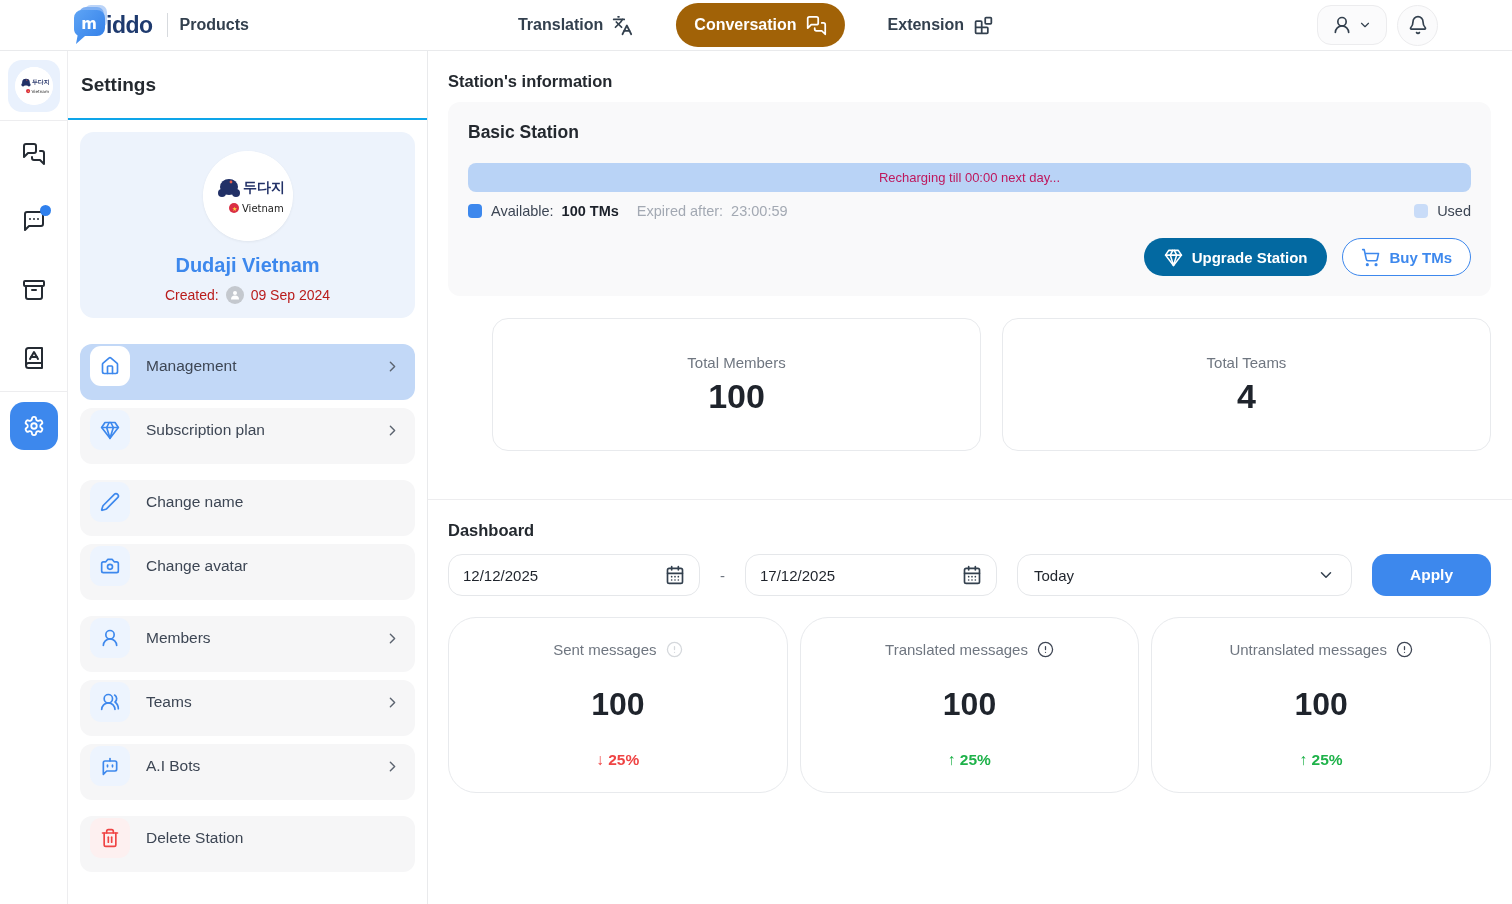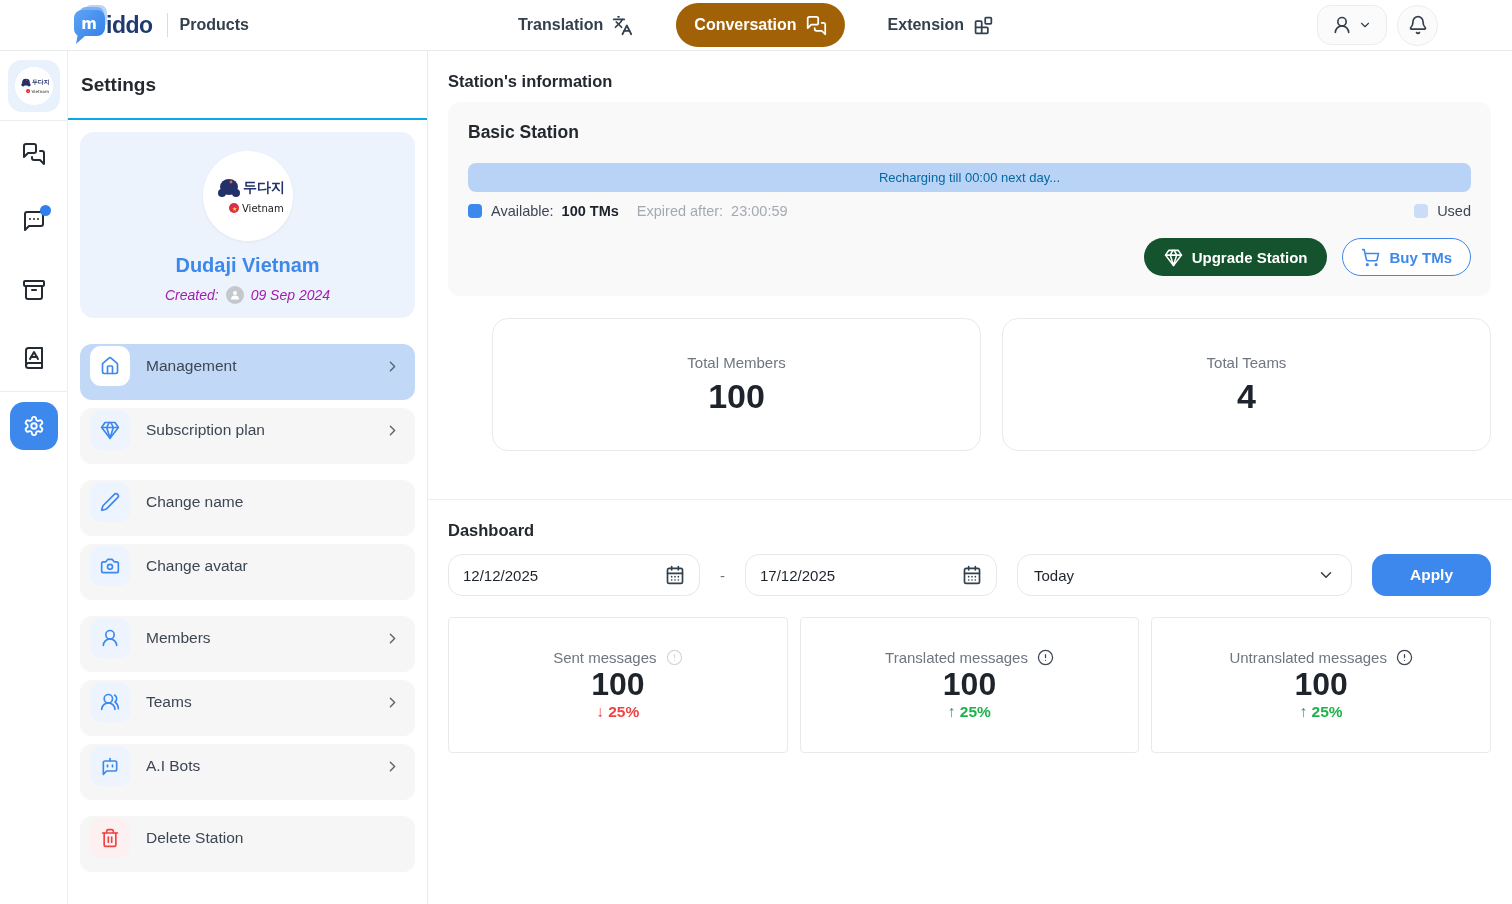--- a/index.html
+++ b/index.html
@@ -35,21 +35,21 @@
 
   
   .sidebar { position:fixed; top:51px; left:68px; bottom:0; width:360px; background:#fff; border-right:1px solid #e9eaec; z-index:8; }
   .sidebar-header { height:69px; display:flex; align-items:center; padding-left:13px; border-bottom:2px solid #0ea5e9; }
   .sidebar-title { font-size:19px; font-weight:600; color:#24292f; }
   .sidebar-body { padding:12px; }
   .profile-card { background:#edf3fc; border-radius:14px; height:186px; display:flex; flex-direction:column; align-items:center; padding-top:19px; }
   .logo-circle { background:#fff; border-radius:50%; overflow:hidden; display:block; }
   .profile-card .logo-circle { width:90px; height:90px; box-shadow:0 1px 3px rgba(0,0,0,.06); }
   .profile-name { margin-top:13px; font-size:20px; font-weight:bold; color:#3d88ed; cursor:pointer; }
-  .profile-created { margin-top:9px; display:flex; align-items:center; gap:7px; font-size:14px; color:#a21caf;font-style:italic; }
+  .profile-created { margin-top:9px; display:flex; align-items:center; gap:7px; font-size:14px; color:#b91c1c; }
   .created-chip { width:18px; height:18px; border-radius:50%; background:#c4c8ce; display:flex; align-items:center; justify-content:center; }
   .created-chip svg { width:12px; height:12px; fill:#fff; stroke:none; }
 
   .menu { margin-top:26px; }
   .menu-item { height:56px; border-radius:12px; background:#f6f6f7; display:flex; align-items:center; padding:0 16px 12px 10px; cursor:pointer; position:relative; }
   .menu-item.gap-sm { margin-top:8px; }
   .menu-item.gap-lg { margin-top:16px; }
   .menu-item.active { background:#c2d8f7; }
   .menu-chip { width:40px; height:40px; border-radius:11px; background:#edf4fe; color:#3d88ed; display:flex; align-items:center; justify-content:center; flex:0 0 auto; }
   .menu-item.active .menu-chip { background:#fff; }
@@ -60,54 +60,54 @@
 
   
   .main { position:fixed; top:51px; left:428px; right:0; bottom:0; background:#fff; overflow:hidden; }
   .main-pad { padding:0 21px 8px 20px; }
   .section-title { font-size:16.5px; font-weight:700; color:#24292f; }
   .station-title { padding-top:21px; }
 
   .station-card { margin-top:11px; background:#f9f9fa; border-radius:12px; padding:20px; }
   .station-card h2 { font-size:17.5px; font-weight:700; color:#24292f; }
   .tm-bar { margin-top:20px; height:29px; background:#b9d3f6; border-radius:8px; display:flex; align-items:center; justify-content:center; }
-  .tm-bar-text { font-size:13px; color:#0369a1; }
+  .tm-bar-text { font-size:13px; color:#be185d; }
   .tm-legend { margin-top:11px; display:flex; align-items:center; font-size:14.5px; color:#3d4654; }
   .swatch { width:14px; height:14px; border-radius:4px; display:inline-block; }
   .swatch.available { background:#3d88ed; }
   .swatch.used { background:#c9dcf8; }
   .tm-legend .lbl { margin-left:9px; }
   .tm-legend .val { margin-left:8px; font-weight:700; color:#1c212a; }
   .tm-legend .exp-lbl { margin-left:18px; color:#a3a9b3; }
   .tm-legend .exp-val { margin-left:8px; color:#a3a9b3; }
   .tm-legend .spacer { flex:1; }
   .tm-legend .used-lbl { margin-left:9px; }
   .station-actions { margin-top:19px; display:flex; justify-content:flex-end; gap:15px; }
-  .btn-primary { height:38px; border:none; border-radius:19px; background:#14532d; color:#fff; font-size:15px; font-weight:600; font-family:inherit; display:flex; align-items:center; gap:9px; padding:0 20px; cursor:pointer; }
+  .btn-primary { height:38px; border:none; border-radius:19px; background:#0369a1; color:#fff; font-size:15px; font-weight:600; font-family:inherit; display:flex; align-items:center; gap:9px; padding:0 20px; cursor:pointer; }
   .btn-outline { height:38px; border:1px solid #3d88ed; border-radius:19px; background:#fff; color:#3d88ed; font-size:15px; font-weight:600; font-family:inherit; display:flex; align-items:center; gap:9px; padding:0 18px; cursor:pointer; }
   .btn-primary .ic, .btn-outline .ic { width:19px; height:19px; }
 
   .totals-row { margin-top:22px; display:flex; gap:21px;margin-left:44px; }
   .total-card { flex:1; height:133px; border:1px solid #e8eaed; border-radius:16px; display:flex; flex-direction:column; align-items:center; justify-content:center; background:#fff; }
   .total-label { font-size:15px; color:#6f7680; }
   .total-value { margin-top:6px; font-size:34px; font-weight:600; color:#1f242c; }
 
   .hr { margin-top:40px; height:1px; background:#ededef; }
   .dash-title { padding-top:21px; }
   .dash-controls { margin-top:14px; display:flex; align-items:center; }
   .date-field { width:252px; height:42px; border:1px solid #e5e7ea; border-radius:14px; display:flex; align-items:center; padding:0 14px; position:relative; background:#fff; cursor:pointer; }
   .date-field input { border:none; outline:none; background:transparent; font-size:15px; color:#1f242c; font-family:inherit; width:180px; }
   .date-field .cal { margin-left:auto; color:#33404e; }
   .date-sep { width:45px; text-align:center; color:#6f7680; font-size:15px; }
   .select-field { margin-left:20px; width:335px; height:42px; border:1px solid #e5e7ea; border-radius:14px; display:flex; align-items:center; padding:0 16px; font-size:15px; color:#1f242c; background:#fff; cursor:pointer; }
   .select-field .ic { margin-left:auto; width:18px; height:18px; color:#33404e; }
   .btn-apply { margin-left:20px; flex:1; height:42px; border:none; border-radius:14px; background:#3d88ed; color:#fff; font-size:15.5px; font-weight:600; font-family:inherit; cursor:pointer; }
 
   .stats-row { margin-top:21px; display:flex; gap:12px; }
-  .stat-card { flex:1; height:136px; border:1px solid #e8eaed; border-radius:4px; background:#fff; display:flex; flex-direction:column; align-items:center; justify-content:center; gap:0; }
+  .stat-card { flex:1; height:176px; border:1px solid #e8eaed; border-radius:28px; background:#fff; display:flex; flex-direction:column; align-items:center; justify-content:center; gap:28px; }
   .stat-head { display:flex; align-items:center; gap:9px; }
   .stat-label { font-size:15px; color:#6f7680; }
   .stat-info { width:17px; height:17px; color:#3f4654; }
   .stat-info.muted { color:#d5d8dc; }
   .stat-info .ic { width:17px; height:17px; stroke-width:1.8; }
   .stat-value { font-size:32px; font-weight:600; color:#1f242c; }
   .stat-trend { font-size:15.5px; font-weight:600; display:flex; align-items:center; gap:4px; }
   .stat-trend.down { color:#ef4444; }
   .stat-trend.up { color:#1fb24a; }
 

